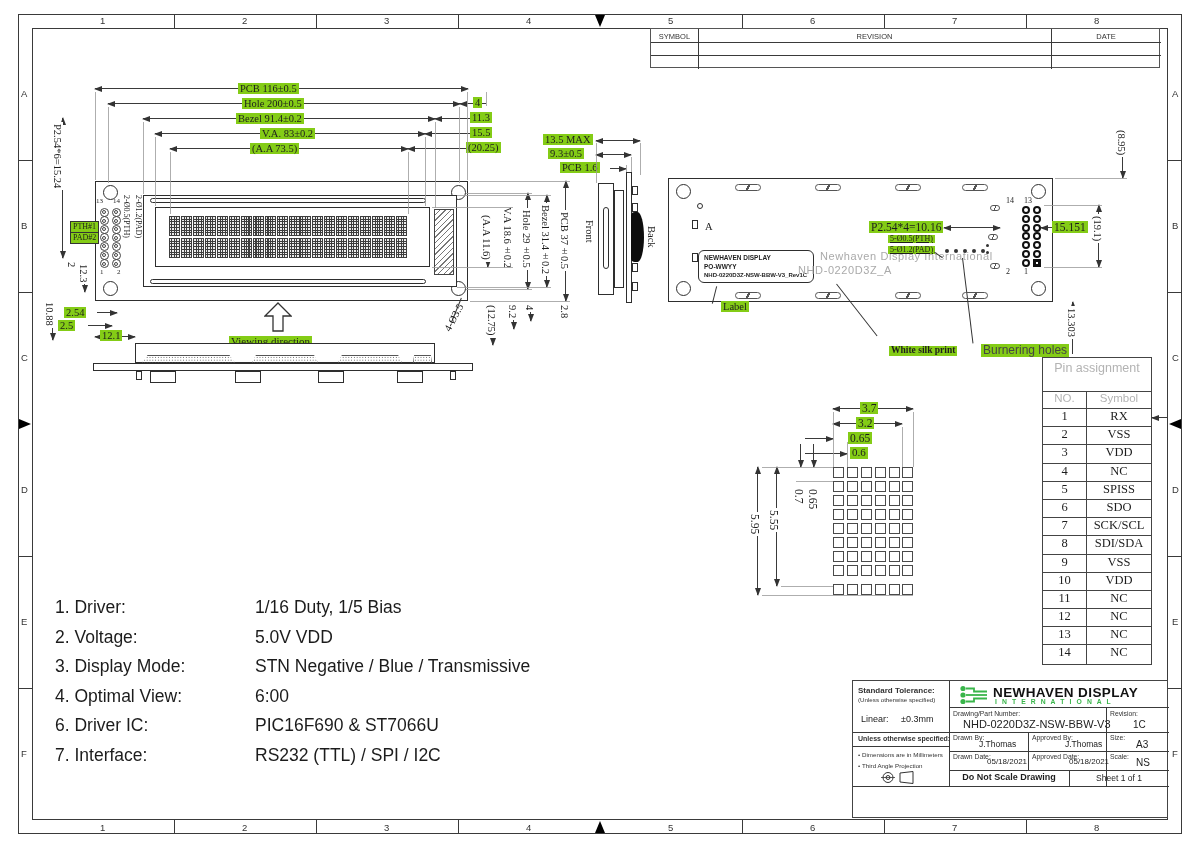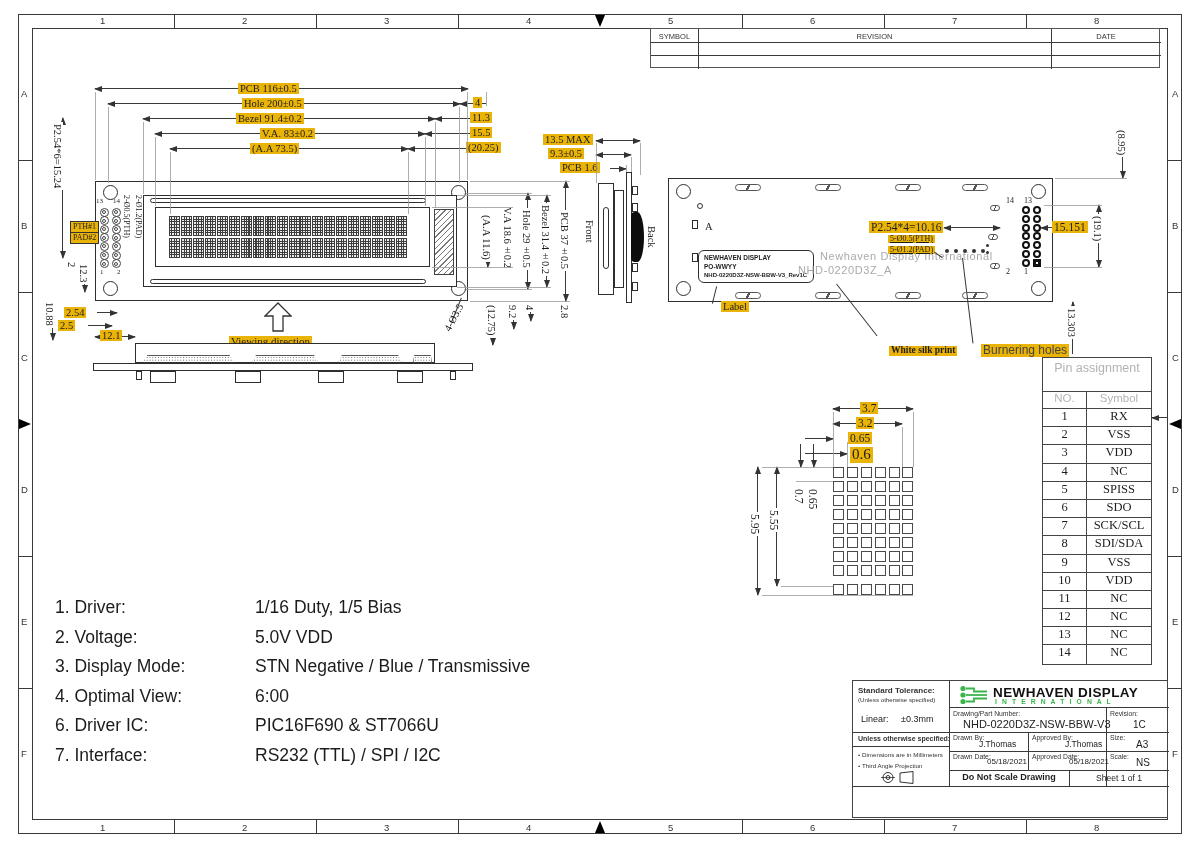--- a/index.html
+++ b/index.html
@@ -13,21 +13,21 @@
   .tri{position:absolute;width:0;height:0;}
   
   .lh{position:absolute;height:1px;background:#3a3a3a;}
   .lv{position:absolute;width:1px;background:#3a3a3a;}
   .xl{position:absolute;background:#9a9a9a;opacity:.8;}
   .arl::before{content:"";position:absolute;left:-1px;top:-2.5px;border:3px solid transparent;border-left:0;border-right:8px solid #333;}
   .arr::after{content:"";position:absolute;right:-1px;top:-2.5px;border:3px solid transparent;border-right:0;border-left:8px solid #333;}
   .aru::before{content:"";position:absolute;top:-1px;left:-2.5px;border:3px solid transparent;border-top:0;border-bottom:8px solid #333;}
   .ard::after{content:"";position:absolute;bottom:-1px;left:-2.5px;border:3px solid transparent;border-bottom:0;border-top:8px solid #333;}
   
-  .lbl{position:absolute;font:10.5px "Liberation Serif",serif;color:#1d1d1d;background:#eab308;
+  .lbl{position:absolute;font:10.5px "Liberation Serif",serif;color:#1d1d1d;background:#84cc16;
        padding:0 2px;white-space:nowrap;line-height:1.05;}
   .vl{position:absolute;writing-mode:vertical-rl;font:10.5px "Liberation Serif",serif;color:#1d1d1d;
       background:#fff;padding:2px 0;white-space:nowrap;line-height:1.05;}
   .sm{font-size:8px;}
   .rect{position:absolute;border:1px solid #2e2e2e;background:#fff;}
   .circ{position:absolute;border:1px solid #2e2e2e;border-radius:50%;background:#fff;}
   .hatch{position:absolute;border:1px solid #444;
          background:repeating-linear-gradient(135deg,transparent 0 3px,#777 3px 4px);}
   .cc{position:absolute;background:
       repeating-linear-gradient(90deg,#3d3d3d 0 1px,transparent 1px 2.5px),
@@ -287,21 +287,21 @@
   <div class="lbl" style="left:981px;top:344px;font-family:'Liberation Sans',sans-serif;font-size:12px;color:#444;">Burnering holes</div>
 
   <div id="detail-grid"></div>
   <div class="lh arl arr" style="left:833px;top:408px;width:80px;"></div>
   <div class="lbl" style="left:860px;top:402px;font-size:11.5px;">3.7</div>
   <div class="lh arl arr" style="left:833px;top:423px;width:69px;"></div>
   <div class="lbl" style="left:856px;top:417px;font-size:11.5px;">3.2</div>
   <div class="lh arr" style="left:805px;top:438px;width:28px;"></div>
   <div class="lbl" style="left:848px;top:432px;font-size:11.5px;">0.65</div>
   <div class="lh arr" style="left:805px;top:453px;width:42px;"></div>
-  <div class="lbl" style="left:850px;top:447px;font-size:15px;">0.6</div>
+  <div class="lbl" style="left:850px;top:447px;font-size:11px;">0.6</div>
   <div class="lv aru ard" style="left:757px;top:467px;height:128px;"></div>
   <div class="vl" style="left:749px;top:512px;font-size:11.5px;">5.95</div>
   <div class="lv aru ard" style="left:776px;top:467px;height:119px;"></div>
   <div class="vl" style="left:768px;top:508px;font-size:11.5px;">5.55</div>
   <div class="lv ard" style="left:800px;top:444px;height:23px;"></div>
   <div class="vl" style="left:793px;top:487px;font-size:11.5px;">0.7</div>
   <div class="lv ard" style="left:813px;top:444px;height:23px;"></div>
   <div class="vl" style="left:807px;top:487px;font-size:11.5px;">0.65</div>
   <div class="xl" style="left:762px;top:467px;width:71px;height:1px;"></div>
   <div class="xl" style="left:762px;top:595px;width:151px;height:1px;"></div>

